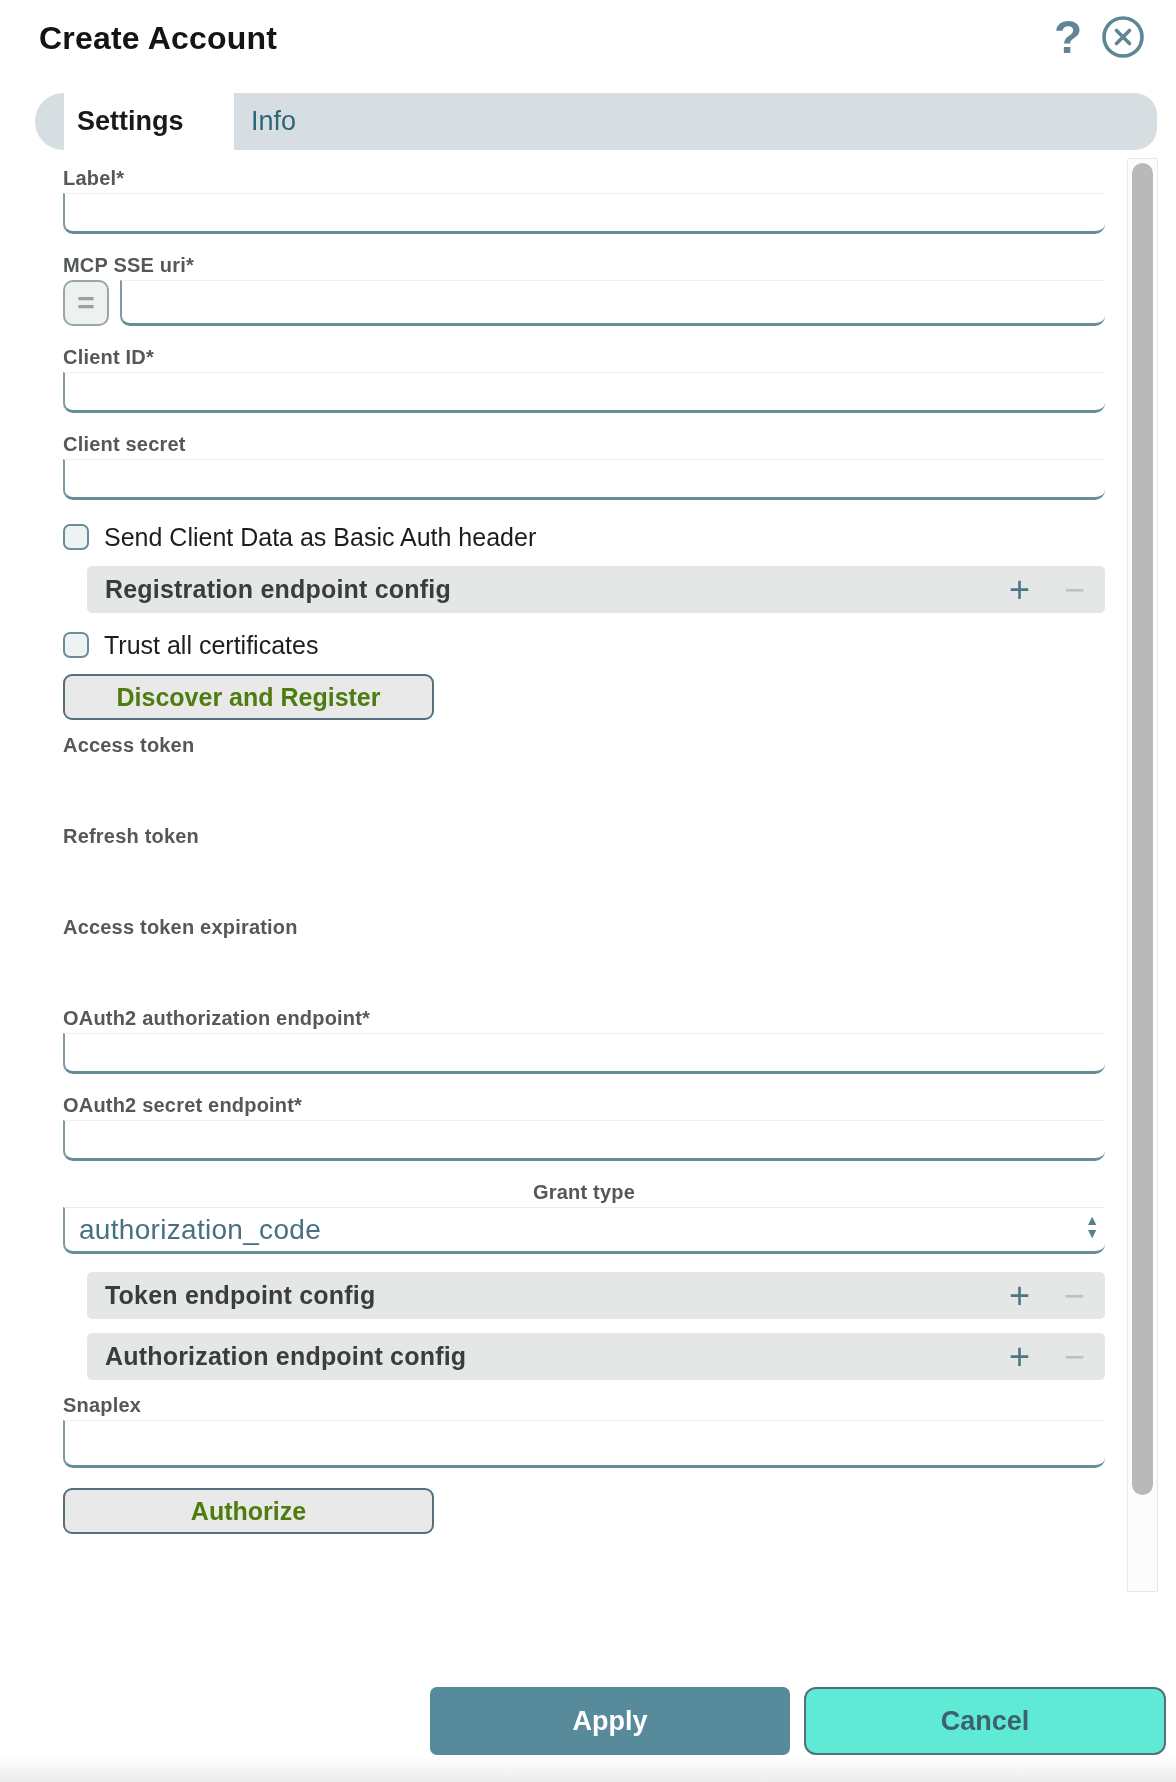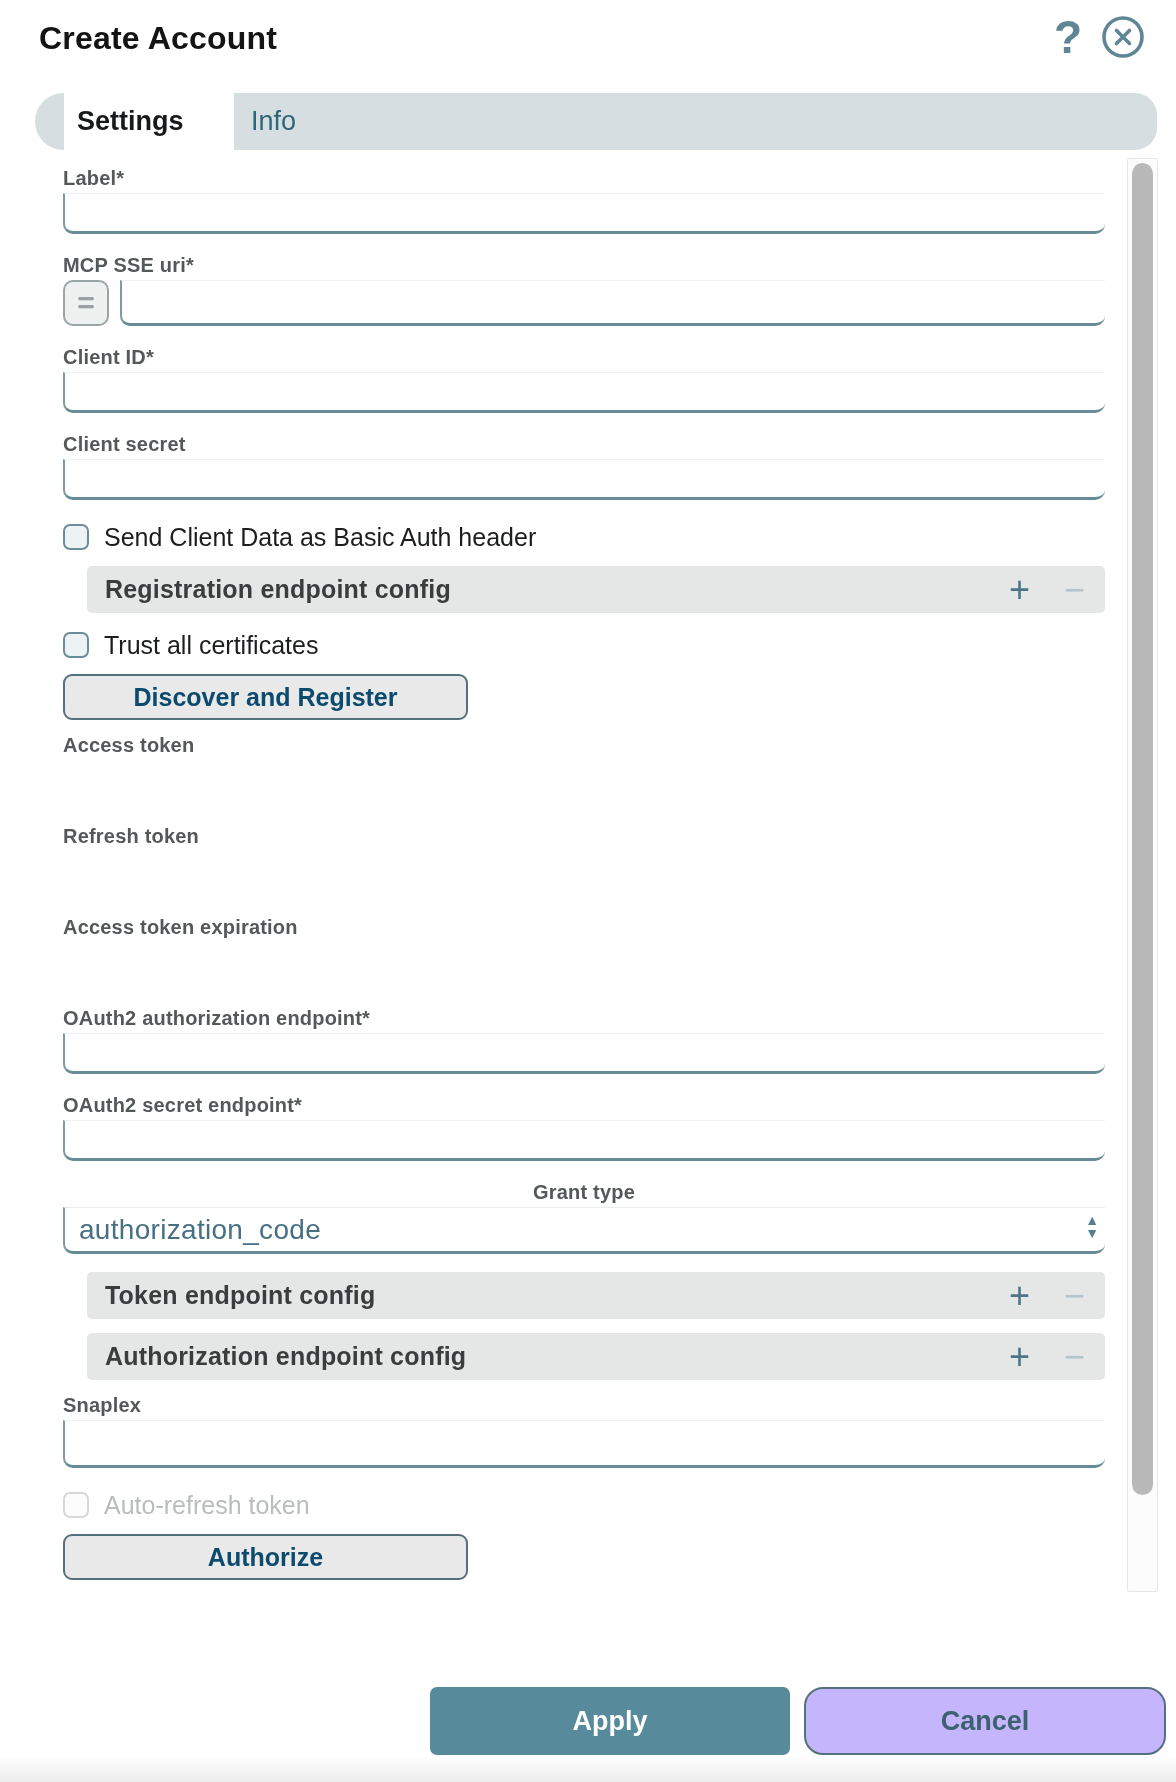--- a/index.html
+++ b/index.html
@@ -97,24 +97,24 @@
     display: flex; align-items: center; padding: 0 18px;
     margin-bottom: 15px;
     margin-left: 24px;
   }
   .section-title { font-size: 25px; font-weight: 700; color: #3a3c3d; letter-spacing: 0.2px; }
   .section-icons { margin-left: auto; display: flex; align-items: center; gap: 34px; padding-right: 2px; }
   .plus-icon { font-size: 36px; font-weight: 500; color: #4e7587; line-height: 36px; cursor: pointer; }
   .minus-icon { font-size: 36px; font-weight: 500; color: #b5c4ca; line-height: 36px; cursor: pointer; }
   
   .secondary-btn {
-    width: 405px; height: 46px;
+    width: 371px; height: 46px;
     background: #e9e9e9;
     border: 2px solid #54707c; border-radius: 9px;
-    font-family: inherit; font-size: 25px; font-weight: 600; color: #0c4a6e;
+    font-family: inherit; font-size: 25px; font-weight: 600; color: #4d7c0f;
     cursor: pointer; display: block;
   }
   .btn-gap-sm { margin-bottom: 14px; }
   
   .select-wrap { position: relative; }
   .select-box {
     height: 47px;
     border-top: 1px solid #e8edee;
     border-left: 2px solid #7f9aa4;
     border-bottom: 3px solid #678b97;
@@ -148,21 +148,21 @@
     display: flex; gap: 14px;
   }
   .apply-btn {
     width: 360px; height: 68px;
     background: #578b9b; border: none; border-radius: 7px;
     font-family: inherit; font-size: 27px; font-weight: 600; color: #ffffff;
     cursor: pointer;
   }
   .cancel-btn {
     width: 362px; height: 68px;
-    background: #c4b5fd; border: 2px solid #54707c; border-radius: 19px;
+    background: #5eead4; border: 2px solid #54707c; border-radius: 12px;
     font-family: inherit; font-size: 27px; font-weight: 600; color: #3d616e;
     cursor: pointer;
   }
   .bottom-fade {
     position: absolute; left: 0; bottom: 0; width: 100%; height: 26px;
     background: linear-gradient(180deg, rgba(255,255,255,0), #ececec);
     pointer-events: none;
   }
 </style>
 </head>
@@ -288,24 +288,20 @@
       <span class="plus-icon">+</span>
       <span class="minus-icon">−</span>
     </span>
   </div>
 
   <div class="field">
     <div class="field-label">Snaplex</div>
     <input class="text-input" style="height: 48px;" value="">
   </div>
 
-  <div class="check-row disabled">
-    <span class="checkbox"></span>
-    <span class="check-label">Auto-refresh token</span>
-  </div>
 
   <button class="secondary-btn">Authorize</button>
 
 </div>
 
 <div class="scrollbar">
   <div class="scroll-thumb"></div>
 </div>
 
 <div class="footer">

